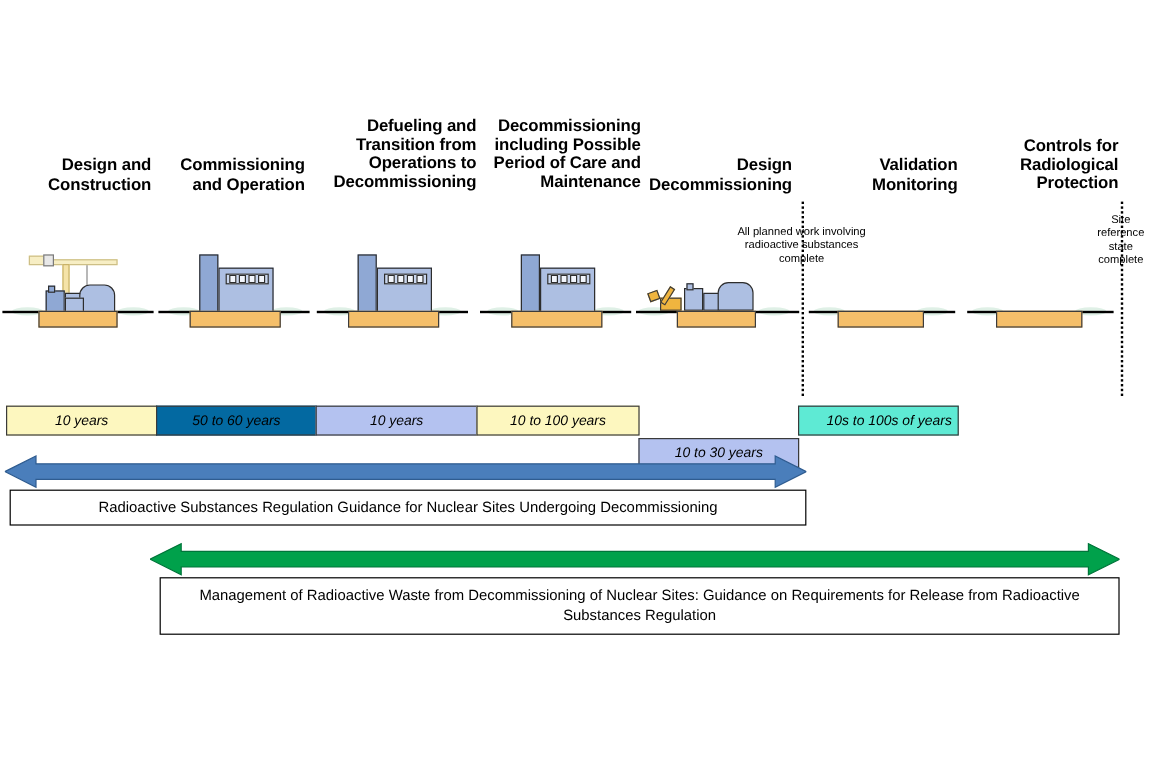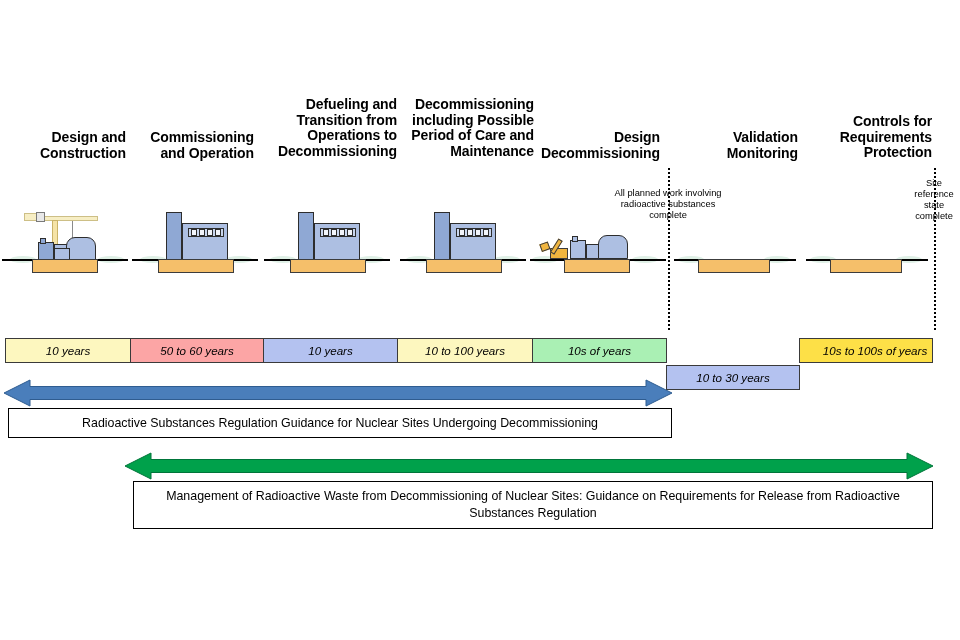--- a/index.html
+++ b/index.html
@@ -177,21 +177,21 @@
   <div class="phase-title" style="left:394px;top:97px;width:140px;">
     <span>Decommissioning including Possible Period of Care and Maintenance</span>
   </div>
   <div class="phase-title" style="left:530px;top:130px;width:130px;">
     <span>Design Decommissioning</span>
   </div>
   <div class="phase-title" style="left:672px;top:130px;width:126px;">
     <span>Validation Monitoring</span>
   </div>
   <div class="phase-title" style="left:804px;top:114px;width:128px;">
-    <span>Controls for Requirements Protection</span>
+    <span>Controls for Radiological Protection</span>
   </div>
 
   <div class="marker-line" style="left:668px;top:168px;height:162px;"></div>
   <div class="marker-note" style="left:604px;top:188px;width:128px;">
     <span>All planned work involving radioactive substances complete</span>
   </div>
 
   <div class="marker-line" style="left:934px;top:168px;height:162px;"></div>
   <div class="marker-note" style="left:906px;top:178px;width:56px;">
     <span>Site reference state complete</span>
@@ -293,36 +293,33 @@
     <div class="grass" style="left:6px;top:66px;width:26px;"></div>
     <div class="grass" style="left:92px;top:66px;width:26px;"></div>
     <div class="ground" style="left:2px;top:69px;width:122px;"></div>
     <div class="slab" style="left:26px;top:69px;width:72px;height:14px;"></div>
   </div>
 
   <div id="duration-band" style="left:5px;top:338px;width:928px;height:25px;">
     <div class="duration-cell" style="width:126px;background:#fdf7bf;">
       <span>10 years</span>
     </div>
-    <div class="duration-cell" style="width:134px;background:#fca5a5;">
+    <div class="duration-cell" style="width:134px;background:#0369a1;">
       <span>50 to 60 years</span>
     </div>
     <div class="duration-cell" style="width:135px;background:#b4c2f0;">
       <span>10 years</span>
     </div>
     <div class="duration-cell" style="width:136px;background:#fdf7bf;">
       <span>10 to 100 years</span>
     </div>
-    <div class="duration-cell" style="width:135px;background:#aaf0b4;">
-      <span>10s of years</span>
-    </div>
     <div class="duration-cell" style="width:134px;background:#b4c2f0;margin-top:27px;">
       <span>10 to 30 years</span>
     </div>
-    <div class="duration-cell" style="width:134px;background:#fde047;padding-left:18px;">
+    <div class="duration-cell" style="width:134px;background:#5eead4;padding-left:18px;">
       <span>10s to 100s of years</span>
     </div>
   </div>
 
   <div class="guide-arrow" style="left:4px;top:379px;width:668px;height:28px;">
     <svg width="668" height="28" viewBox="0 0 668 28">
       <polygon points="0,14 26,1 26,7.5 642,7.5 642,1 668,14 642,27 642,20.5 26,20.5 26,27" fill="#4a7ebb" stroke="#2f5c90" stroke-width="1"></polygon>
     </svg>
   </div>
   <div class="guide-box" style="left:8px;top:408px;width:664px;height:30px;text-align:right;">

